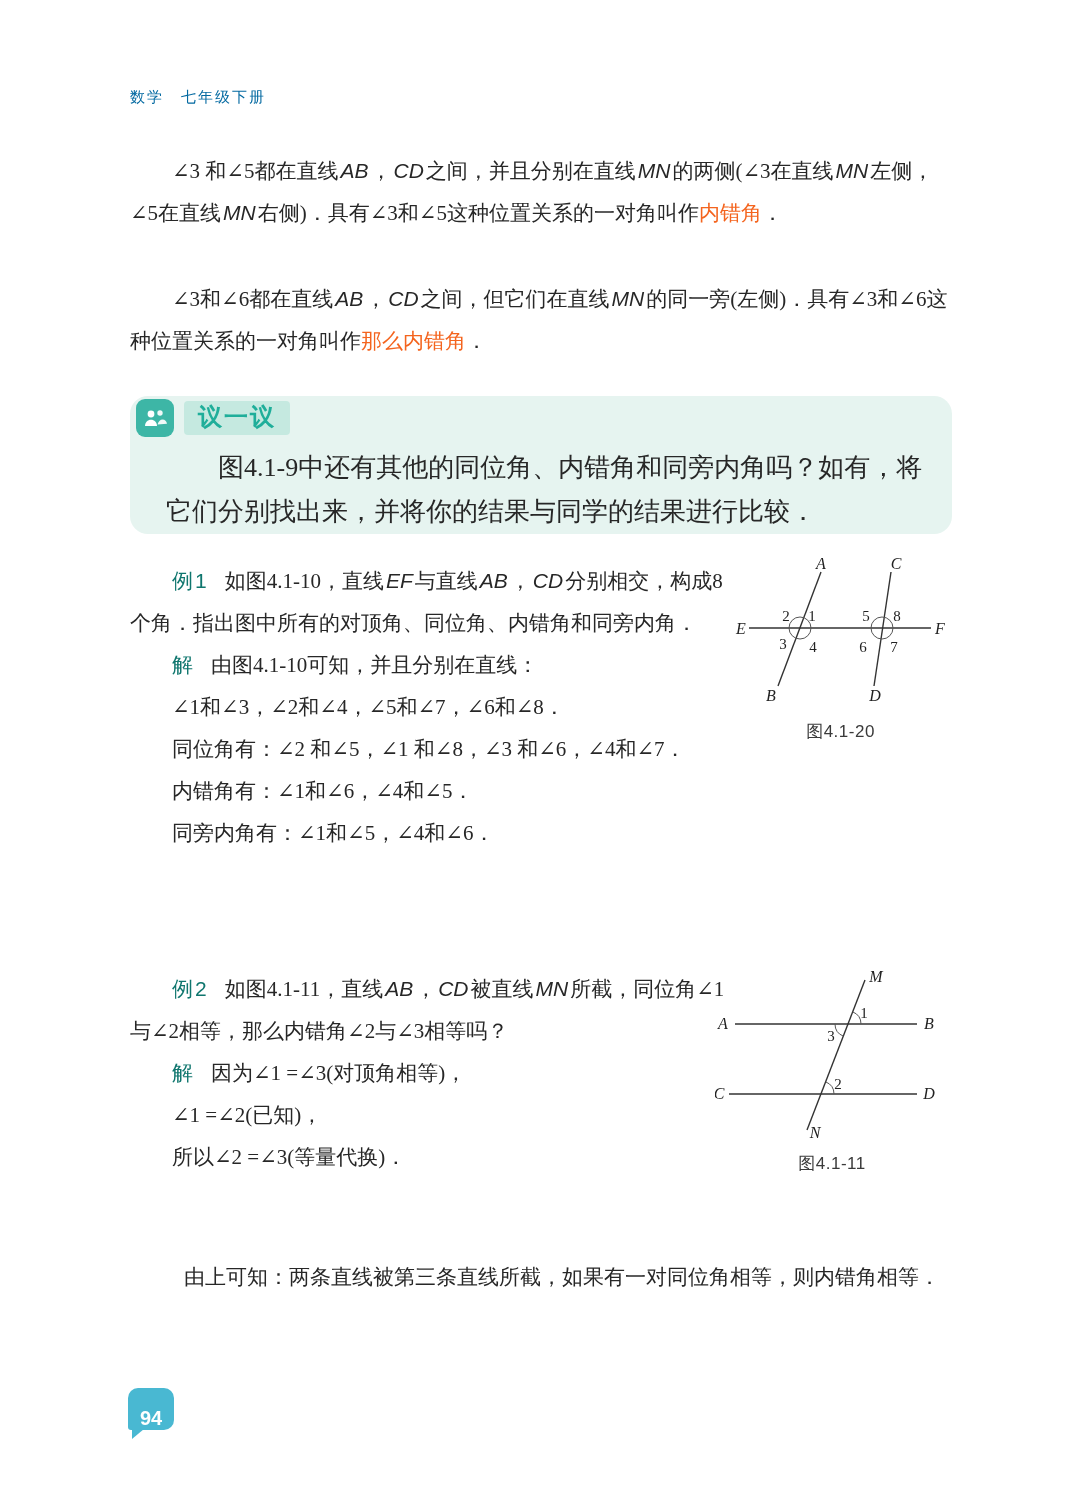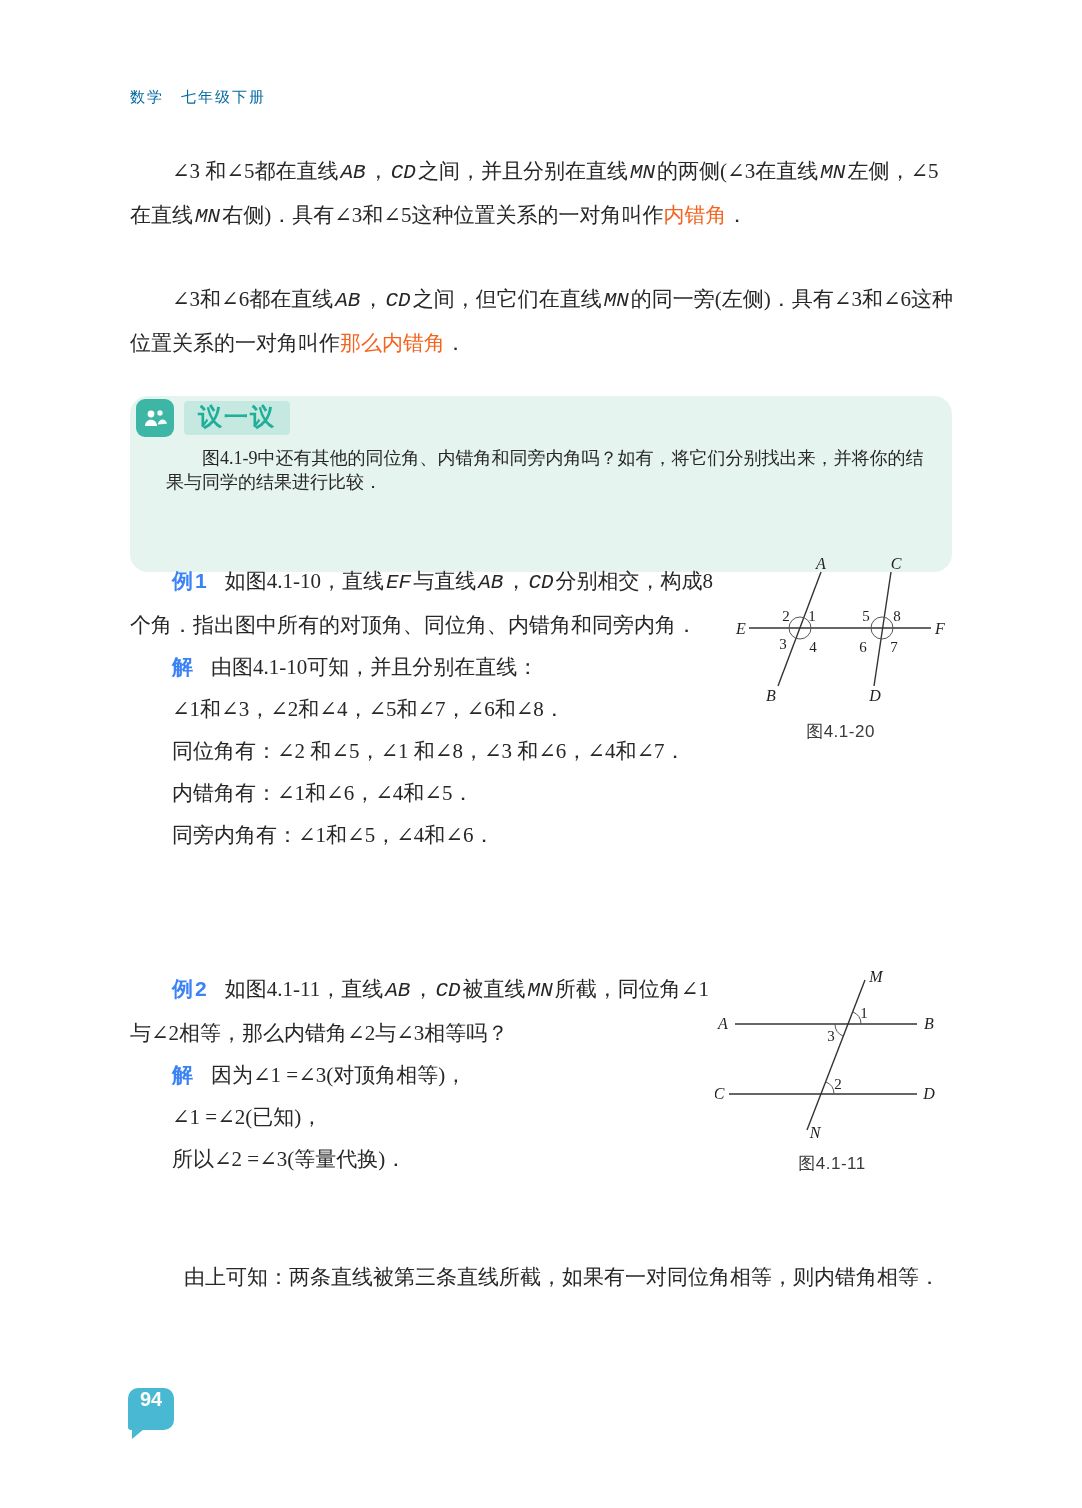--- a/index.html
+++ b/index.html
@@ -28,33 +28,33 @@
   .bodytext {
     font-size: 21px;
     line-height: 42px;
     color: #272727;
   }
   .indent { text-indent: 2em; }
   .block { position: absolute; }
   .p1 { left: 130px; top: 150px; width: 824px; }
   .p2 { left: 130px; top: 278px; width: 824px; }
   .math {
-    font-family: Liberation Mono, monospace;
+    font-family: Liberation Sans, sans-serif;
     font-style: italic;
     padding: 0 2px;
   }
   .kw { color: #f4641e; font-weight: normal; }
 
   
   .discuss-box {
     position: absolute;
     left: 130px;
     top: 396px;
     width: 822px;
-    height: 176px;
+    height: 138px;
     background: #e6f4f0;
     border-radius: 18px;
   }
   .discuss-head {
     position: absolute;
     left: 6px;
     top: 3px;
     display: flex;
     align-items: center;
     gap: 10px;
@@ -77,33 +77,33 @@
     background: #c5e9e0;
     border-radius: 4px;
     padding: 0 14px 2px;
     letter-spacing: 2px;
   }
   .discuss-body {
     position: absolute;
     left: 36px;
     top: 50px;
     width: 762px;
-    font-size: 18px;
-    line-height: 24px;
+    font-size: 26px;
+    line-height: 44px;
     text-indent: 2em;
     color: #272727;
   }
 
   
   .ex1 { left: 130px; top: 560px; width: 598px; }
   .ex2 { left: 130px; top: 968px; width: 598px; }
   .ex-label, .jie-label {
     font-family: "Liberation Sans", "DejaVu Sans", sans-serif;
-    font-weight: bold;
-    color: #3b82f6;
+    font-weight: normal;
+    color: #0f766e;
     margin-right: 16px;
     letter-spacing: 2px;
     margin-top: 30px;
   }
   .conclusion { left: 130px; top: 1256px; width: 822px; text-align: center; }
 
   
   .figure {
     position: absolute;
     text-align: center;
@@ -140,21 +140,21 @@
     top: 1388px;
     width: 46px;
     height: 42px;
     background: #49b8d2;
     border-radius: 10px 10px 10px 3px;
     color: #ffffff;
     font-family: "Liberation Sans", "DejaVu Sans", sans-serif;
     font-size: 20px;
     font-weight: bold;
     display: flex;
-    align-items: flex-start;
+    align-items: flex-end;
     justify-content: center;
   }
   .page-badge::after {
     content: "";
     position: absolute;
     left: 4px;
     bottom: -9px;
     width: 0;
     height: 0;
     border-top: 10px solid #49b8d2;

